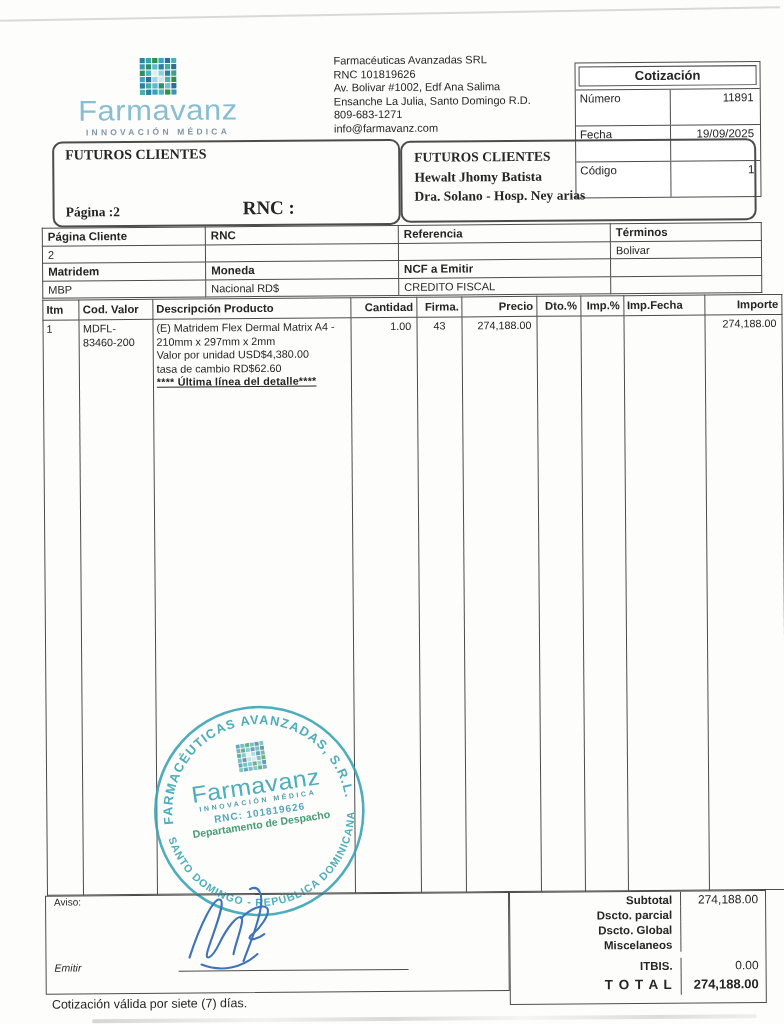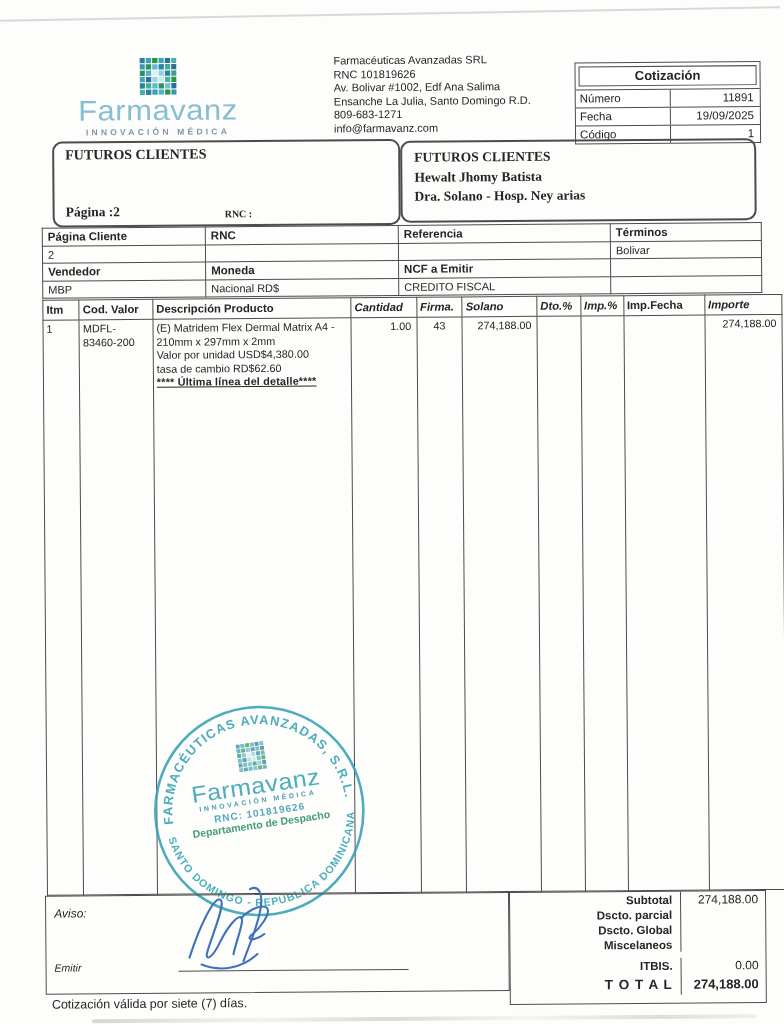--- a/index.html
+++ b/index.html
@@ -21,62 +21,62 @@
   .logo-tagline{font-size:8.5px;letter-spacing:3.2px;color:#8095aa;font-weight:bold;margin-top:1px;}
 
   
   .company-info{left:337px;top:54px;width:240px;font-size:11px;line-height:13.6px;}
 
   
   .quote-box{left:578px;top:64px;width:184px;border:1.7px solid #4c4c4c;background:#fff;}
   .quote-title{margin:3px;border:1.6px solid #4c4c4c;text-align:center;font-weight:bold;
                font-size:13px;padding:1px 0 2px;}
   .quote-row{display:flex;border-top:1.4px solid #4c4c4c;font-size:11.5px;}
-  .quote-row .lbl{flex:0 0 86px;padding:2px 4px 3px;border-right:1.4px solid #4c4c4c;}
+  .quote-row .lbl{flex:0 0 86px;padding:2px 4px 21px;border-right:1.4px solid #4c4c4c;}
   .quote-row .val{flex:1;text-align:right;padding:2px 6px 3px;}
 
   
   .client-box{border:2px solid #4c4c4c;border-radius:10px;background:transparent;
               font-family:"Liberation Serif",serif;font-weight:bold;}
   .client-left{left:55px;top:139px;width:344px;height:82px;}
   .client-left .fc-title{position:absolute;left:11px;top:4px;font-size:14px;}
   .client-left .codigo{position:absolute;left:11px;bottom:5px;font-size:13.5px;}
-  .client-left .rnc{position:absolute;left:170px;bottom:5px;font-size:10px;}
+  .client-left .rnc{position:absolute;left:188px;bottom:5px;font-size:19px;}
   .client-right{left:403px;top:141px;width:356px;height:82px;padding:5px 12px;box-sizing:border-box;
                 font-size:13.5px;line-height:19.5px;}
 
   
   table{border-collapse:collapse;}
   .info-grid{left:44px;top:225px;}
   .info-grid td{border:1.3px solid #4c4c4c;height:16.5px;padding:0 5px;font-size:11px;vertical-align:middle;}
   .info-grid td.hdr{font-weight:bold;font-size:11.5px;}
 
   
   .items-table{left:44px;top:297px;table-layout:fixed;}
   .items-table th{border:1.4px solid #4c4c4c;font-size:11.3px;padding:1px 3px 2px;height:16px;
                   text-align:left;vertical-align:middle;}
-  .items-table th.c{text-align:left;font-style:italic;}
+  .items-table th.c{text-align:right;}
   .items-table td{border-left:1.4px solid #4c4c4c;border-right:1.4px solid #4c4c4c;
                   border-bottom:1.6px solid #4c4c4c;vertical-align:top;font-size:10.8px;
                   padding:2px 3px;line-height:13.5px;}
   .items-table .num{text-align:right;padding-right:5px;}
   .items-table .ctr{text-align:center;}
   .desc-last{font-weight:bold;text-decoration:underline;letter-spacing:.2px;}
 
   
   .stamp{left:146px;top:699px;width:222px;height:222px;transform:rotate(-8deg);opacity:.88;}
   .stamp-center{position:absolute;left:0;top:0;width:222px;text-align:center;}
   .stamp-brand{font-size:25px;line-height:23px;color:#35a3b4;letter-spacing:.5px;transform:scaleY(.92);}
   .stamp-tag{font-size:7px;letter-spacing:2.6px;color:#3b8fa5;font-weight:bold;margin-top:0;}
   .stamp-rnc{font-size:10px;font-weight:bold;color:#3a9bb5;margin-top:3px;letter-spacing:1px;}
   .stamp-dept{font-size:10.5px;font-weight:bold;color:#2e8f63;margin-top:0;}
 
   
   .aviso-box{left:42px;top:893px;width:462px;height:97px;border:1.6px solid #4c4c4c;}
-  .aviso-label{position:absolute;left:8px;top:10px;font-size:12px;font-style:italic;}
+  .aviso-label{position:absolute;left:8px;top:0;font-size:10px;}
   .firma-label{position:absolute;left:8px;bottom:20px;font-size:10.5px;font-style:italic;}
   .sig-line{position:absolute;left:132px;bottom:21px;width:230px;border-top:1.6px solid #4c4c4c;}
   .signature{left:168px;top:876px;width:125px;height:102px;}
 
   .totals-box{left:506px;top:893px;width:257px;height:113px;border:1.7px solid #4c4c4c;
               display:flex;flex-direction:column;box-sizing:border-box;}
   .t-row{display:flex;align-items:center;}
   .t-row .t-lbl{flex:0 0 162px;text-align:right;font-weight:bold;font-size:11.5px;padding:1.5px 8px 1.5px 0;
                 border-right:1.5px solid #4c4c4c;}
   .t-row .t-val{flex:1;text-align:right;font-size:12px;padding-right:7px;}
@@ -189,21 +189,21 @@
       <td class="hdr" style="width:201px">Referencia</td>
       <td class="hdr" style="width:140px">Términos</td>
     </tr>
     <tr>
       <td>2</td>
       <td></td>
       <td></td>
       <td>Bolivar</td>
     </tr>
     <tr>
-      <td class="hdr">Vendedor</td>
+      <td class="hdr">Matridem</td>
       <td class="hdr">Moneda</td>
       <td class="hdr">NCF a Emitir</td>
       <td></td>
     </tr>
     <tr>
       <td>MBP</td>
       <td>Nacional  RD$</td>
       <td>CREDITO FISCAL</td>
       <td></td>
     </tr>
@@ -211,21 +211,21 @@
       </table>
 
   <table class="abs items-table">
     <tbody>
           <tr>
       <th style="width:30px">Itm</th>
       <th style="width:68px">Cod. Valor</th>
       <th style="width:197px">Descripción Producto</th>
       <th class="c" style="width:59px">Cantidad</th>
       <th class="c" style="width:39px">Firma.</th>
-      <th class="c" style="width:68px">Solano</th>
+      <th class="c" style="width:68px">Precio</th>
       <th class="c" style="width:37px">Dto.%</th>
       <th class="c" style="width:36px">Imp.%</th>
       <th style="width:75px">Imp.Fecha</th>
       <th class="c" style="width:71px">Importe</th>
     </tr>
     <tr style="height:575px">
       <td>1</td>
       <td>MDFL-83460-200</td>
       <td>
         <div>(E) Matridem Flex Dermal Matrix  A4 -</div>

